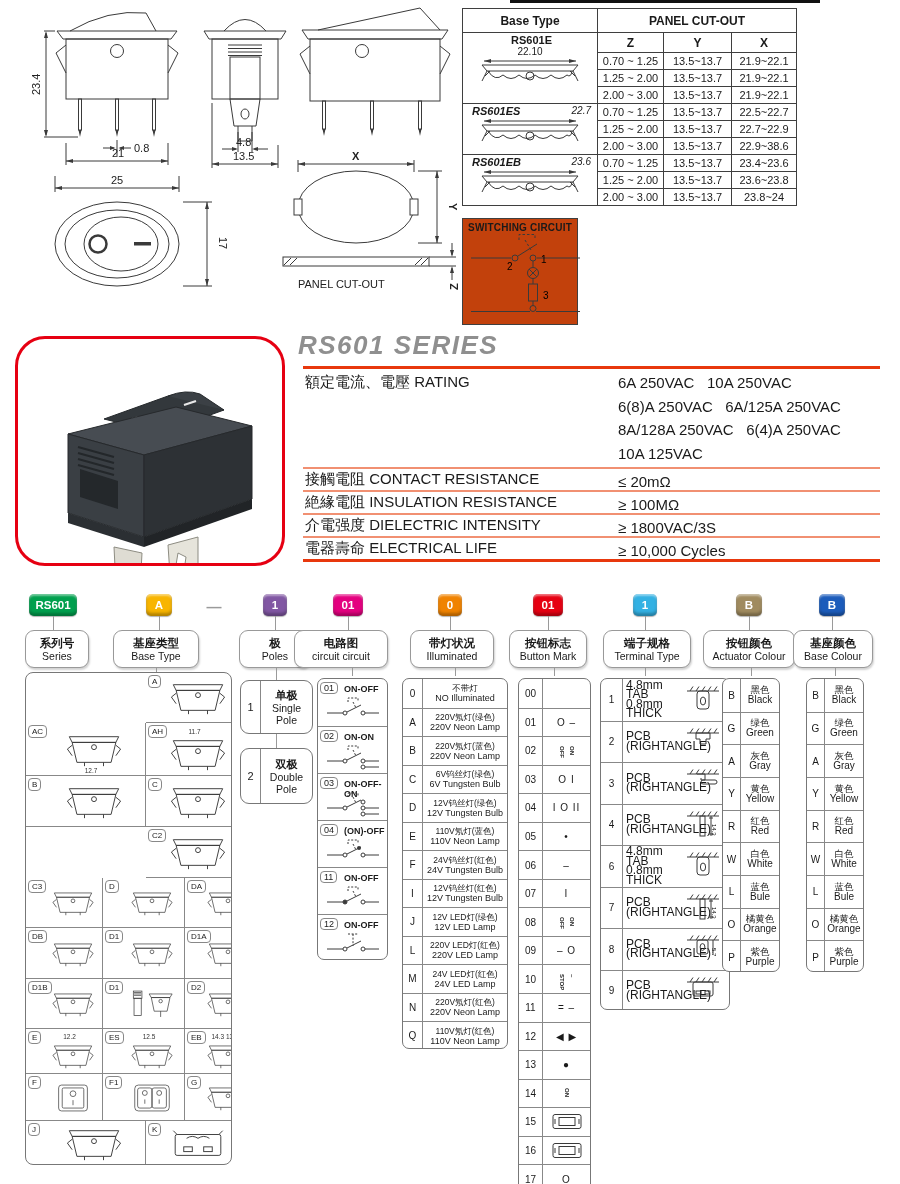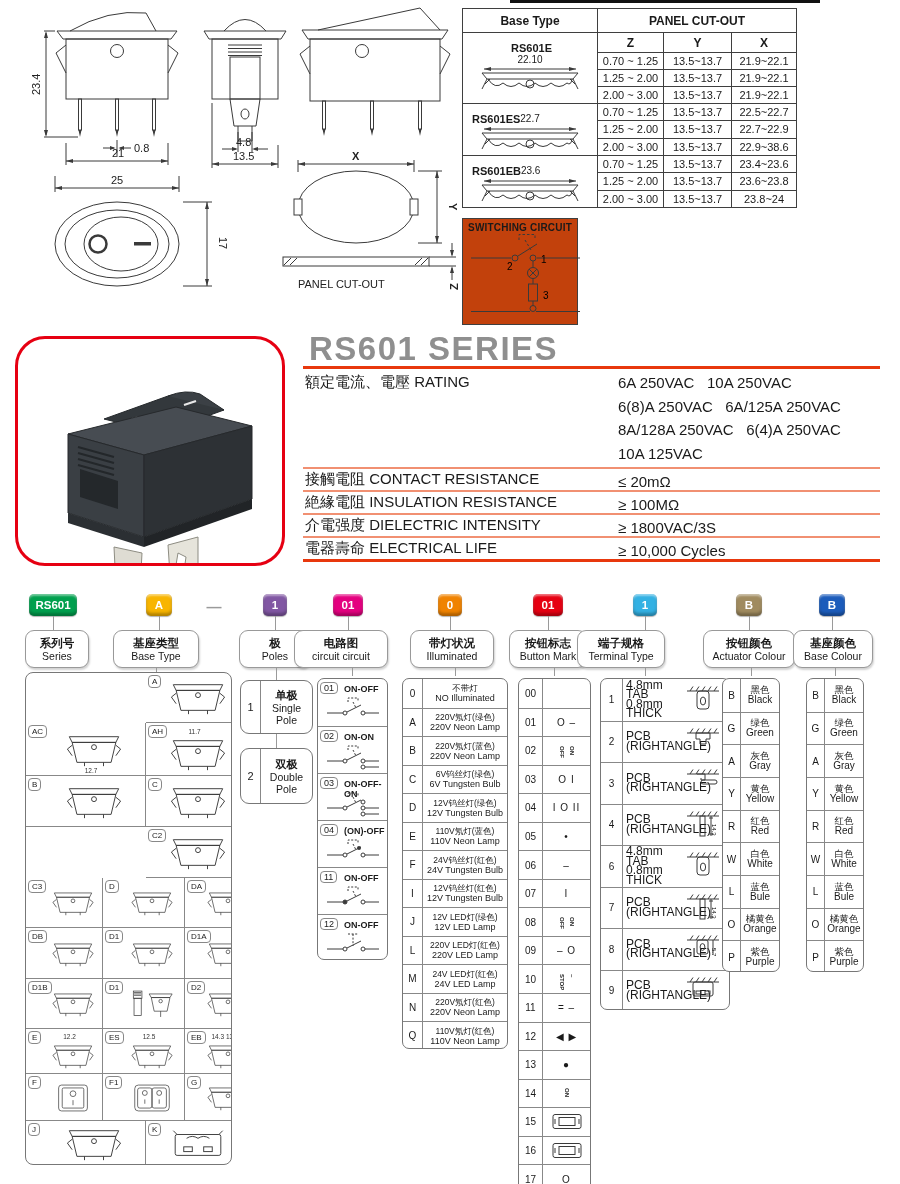--- a/index.html
+++ b/index.html
@@ -15,35 +15,35 @@
   #tech .dim { font-size:11px; }
 
   
   #cutout-table { position:absolute; left:462px; top:8px; }
   #cutout-table table { border-collapse:collapse; table-layout:fixed; width:334px; }
   #cutout-table td, #cutout-table th { border:1px solid #3f3f3f; text-align:center; padding:0; font-size:11px; font-weight:normal; }
   #cutout-table th { font-weight:bold; font-size:12px; }
   #cutout-table .hdr { height:24px; }
   #cutout-table .subhdr { height:20px; }
   #cutout-table .drow { height:17px; }
-  #cutout-table .gcell { vertical-align:top; padding-top:9px; }
+  #cutout-table .gcell { vertical-align:top; padding-top:1px; }
   .gname { font-size:11px; font-weight:bold; text-align:left; padding-left:3px; }
   .gname.center { text-align:center; }
   .gdim { font-size:10px; text-align:center; }
-  .gline { display:flex; padding:0 6px; }
+  .gline { display:flex; justify-content:space-between; padding:0 6px;font-style:italic; }
 
   
   #switching { position:absolute; left:462px; top:218px; width:116px; height:107px; border:1.5px solid #3f3f3f; background:#c2410c; }
   #switching .sc-title { font-size:10px; font-weight:bold; text-align:center; padding-top:3px; letter-spacing:0.2px; }
 
   
   #photo { position:absolute; left:15px; top:336px; width:270px; height:230px; border:3px solid #e60012; border-radius:30px; background:#fff; }
 
   
-  #series-title { position:absolute; left:309px; top:330px; font-size:33px; font-weight:bold; color:#8f8f8f; letter-spacing:1.5px; }
+  #series-title { position:absolute; left:298px; top:330px; font-size:26px; font-style:italic; font-weight:bold; color:#8f8f8f; letter-spacing:1.5px; }
   .spec-line { position:absolute; left:303px; width:577px; }
   .spec-label { position:absolute; left:305px; font-size:15px; white-space:nowrap; }
   .spec-value { position:absolute; left:618px; font-size:15px; white-space:pre; line-height:23.5px; }
 
   
   .code-badge { position:absolute; top:594px; height:22px; border-radius:5px; color:#fff; font-weight:bold;
     font-size:11.5px; display:flex; align-items:center; justify-content:center;
     box-shadow: inset 0 -3px 3px rgba(0,0,0,.28), inset 0 2px 2px rgba(255,255,255,.45), 0 1px 1px rgba(0,0,0,.3); }
   #order-sep { position:absolute; top:598px; left:204px; width:20px; font-weight:bold; color:#9a9a9a; font-size:15px; text-align:center; }
   .order-label { position:absolute; top:630px; height:38px; border:1px solid #999; border-radius:9px; background:#fff;
@@ -395,21 +395,21 @@
       <div class="vline" style="left: 455px; top: 668px; height: 8px;"></div>
       <div class="code-badge" style="left: 533px; width: 30px; background: rgb(230, 0, 18);">01</div>
       <div class="vline" style="left: 548px; top: 616px; height: 14px;"></div>
       <div class="order-label" style="left: 509px; width: 78px;">
         <div class="cn">按钮标志</div>
         <div class="en">Button Mark</div>
       </div>
       <div class="vline" style="left: 554px; top: 668px; height: 8px;"></div>
       <div class="code-badge" style="left: 633px; width: 24px; background: rgb(51, 177, 227);">1</div>
       <div class="vline" style="left: 645px; top: 616px; height: 14px;"></div>
-      <div class="order-label" style="left: 577px; width: 88px;">
+      <div class="order-label" style="left: 603px; width: 88px;">
         <div class="cn">端子规格</div>
         <div class="en">Terminal Type</div>
       </div>
       <div class="vline" style="left: 645px; top: 668px; height: 8px;"></div>
       <div class="code-badge" style="left: 736px; width: 26px; background: rgb(160, 139, 95);">B</div>
       <div class="vline" style="left: 749px; top: 616px; height: 14px;"></div>
       <div class="order-label" style="left: 703px; width: 92px;">
         <div class="cn">按钮颜色</div>
         <div class="en">Actuator Colour</div>
       </div>

